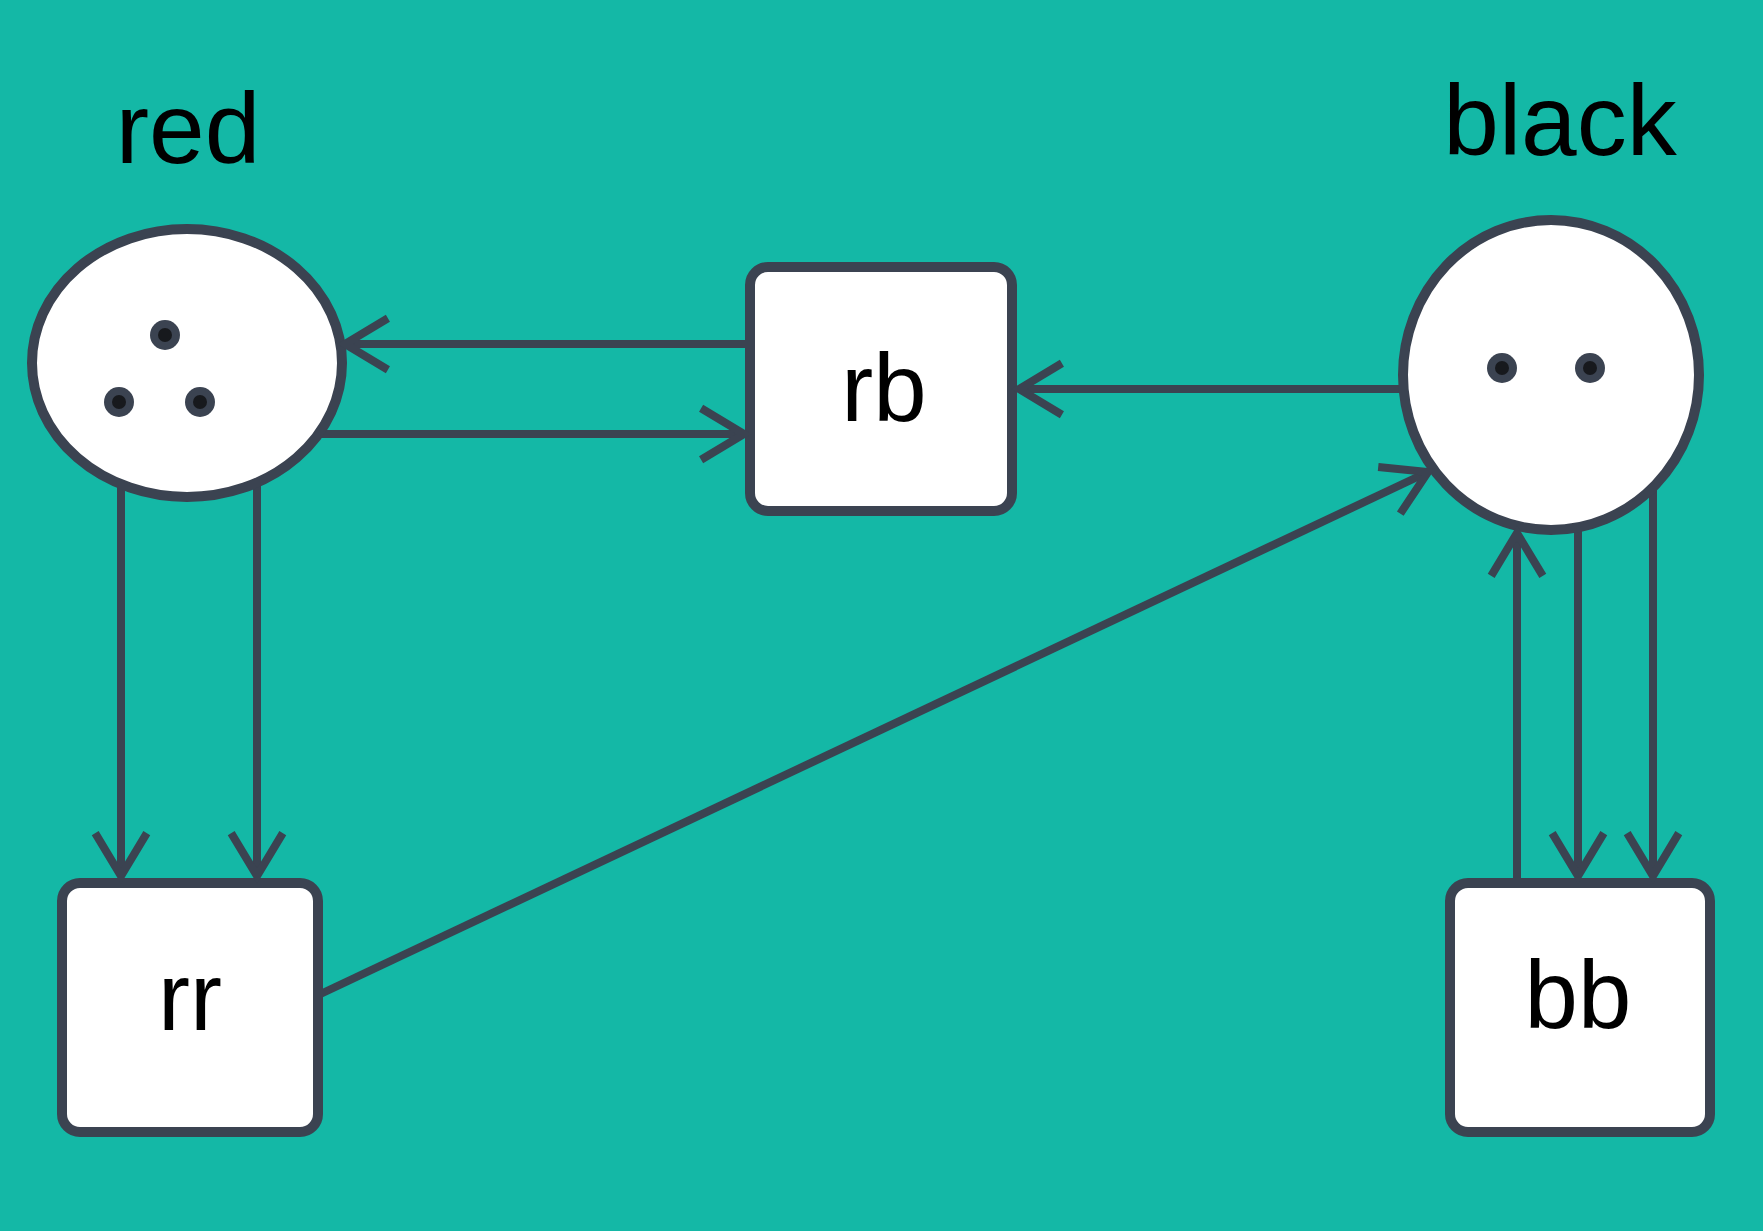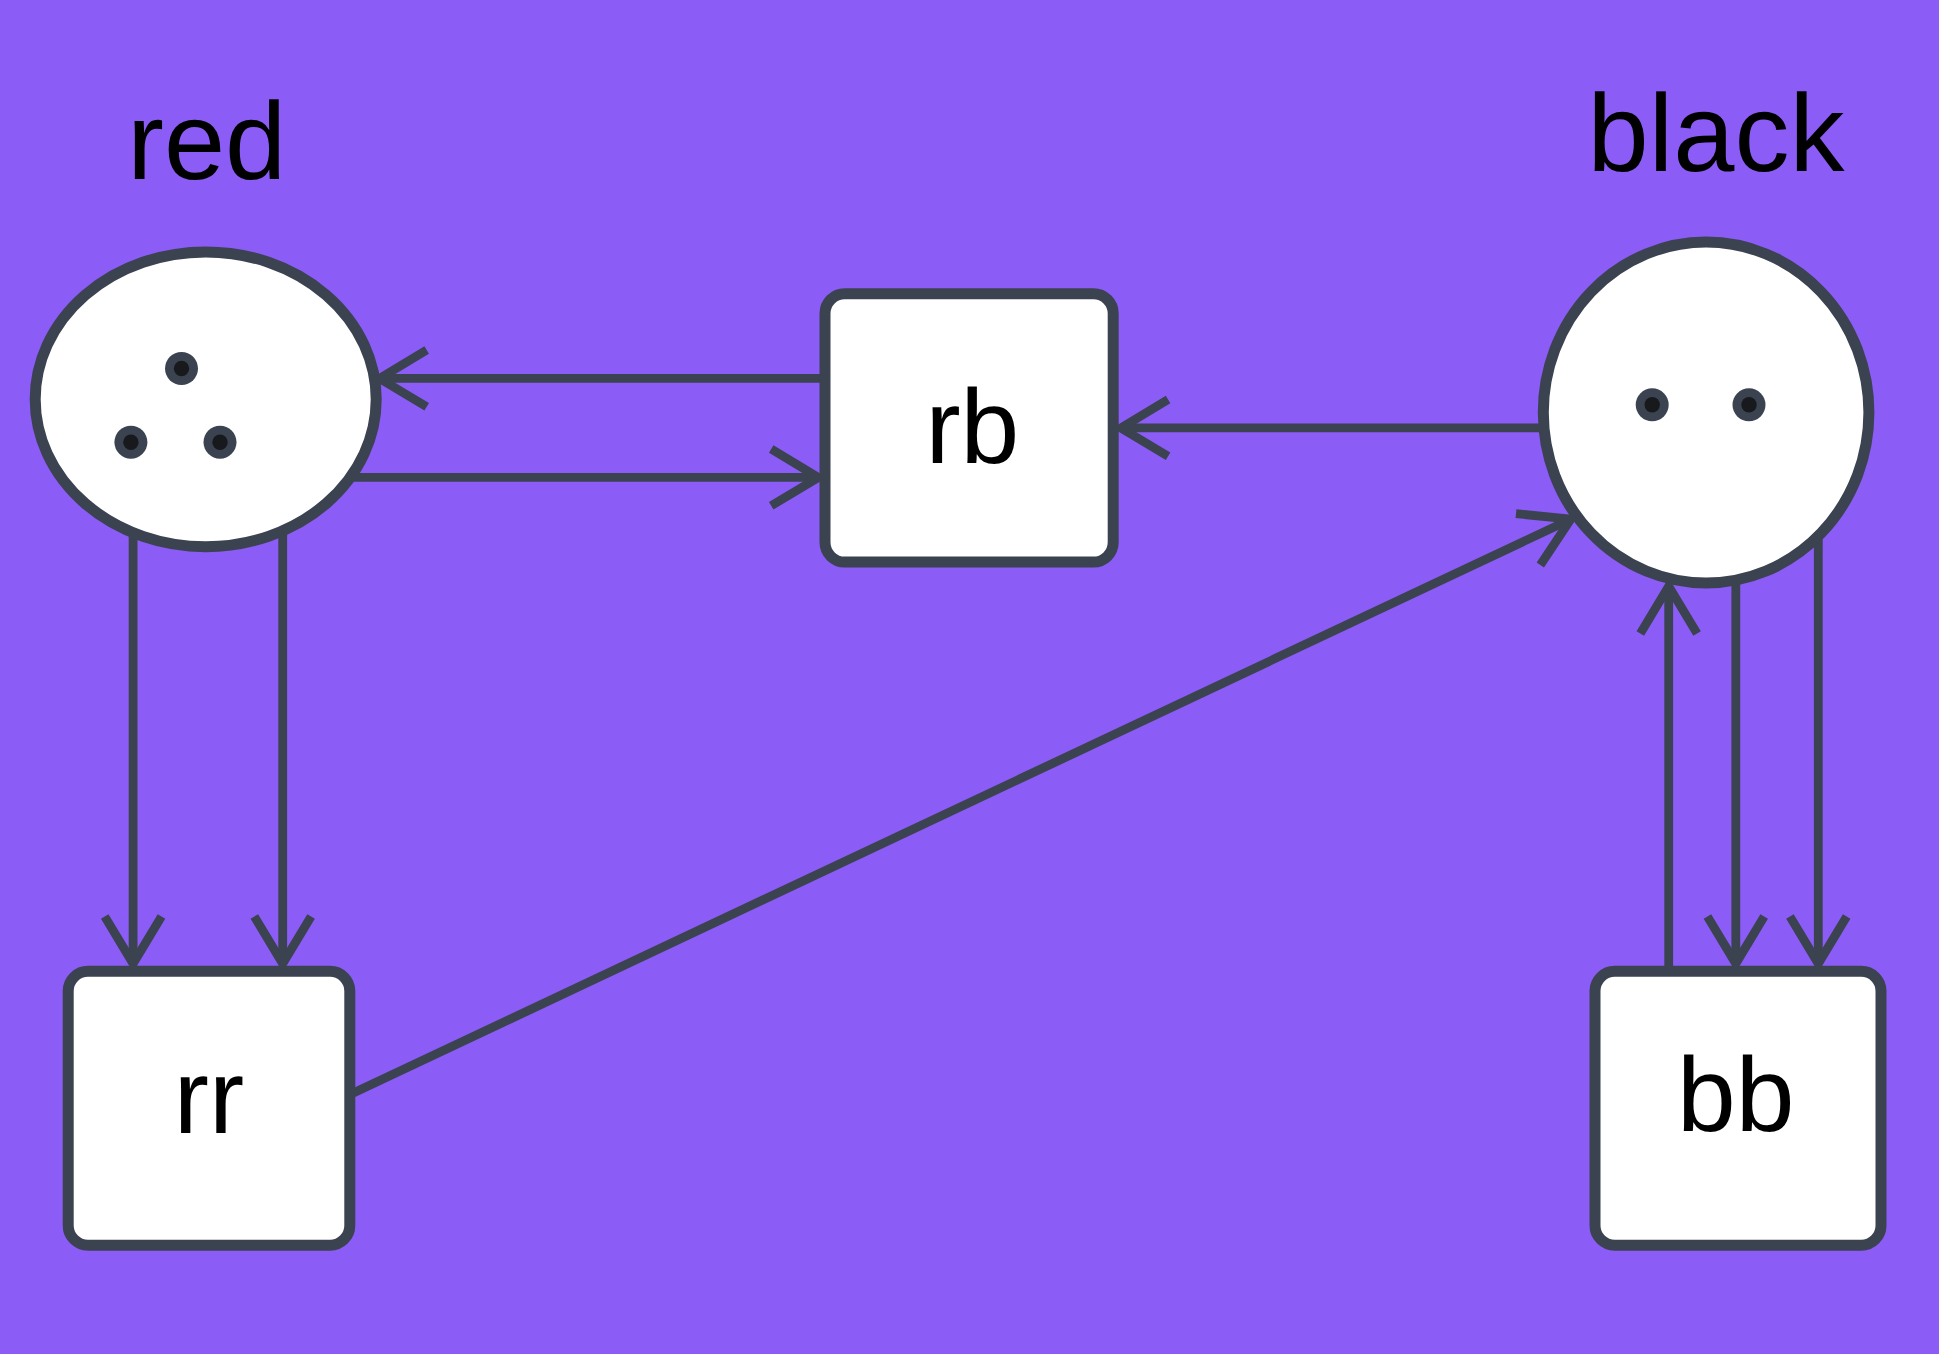--- a/index.html
+++ b/index.html
@@ -4,21 +4,21 @@
 <style>
   html, body {
     margin: 0;
     padding: 0;
     background: #ffffff;
   }
   .stage {
     position: relative;
     width: 1763px;
     height: 1231px;
-    background: #8b5cf6;
+    background: #14b8a6;
     overflow: hidden;
     font-family: "Liberation Sans", sans-serif;
   }
   svg { display: block; }
   .node-title {
     font-family: "Liberation Sans", sans-serif;
     font-size: 100px;
     fill: #000000;
   }
   .node-label {

